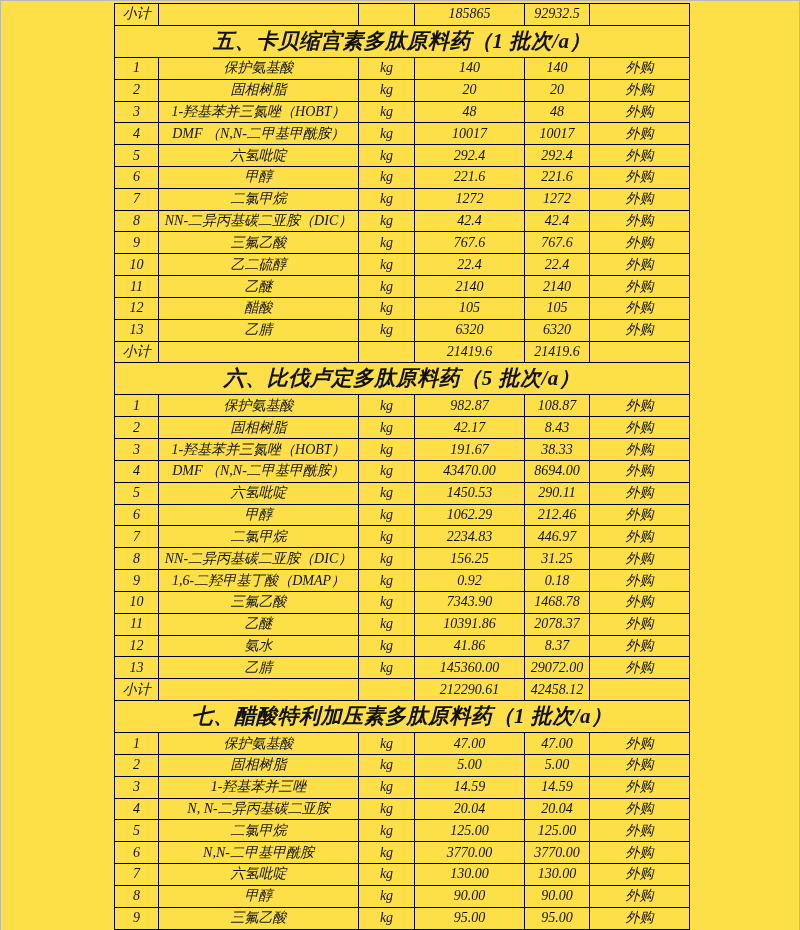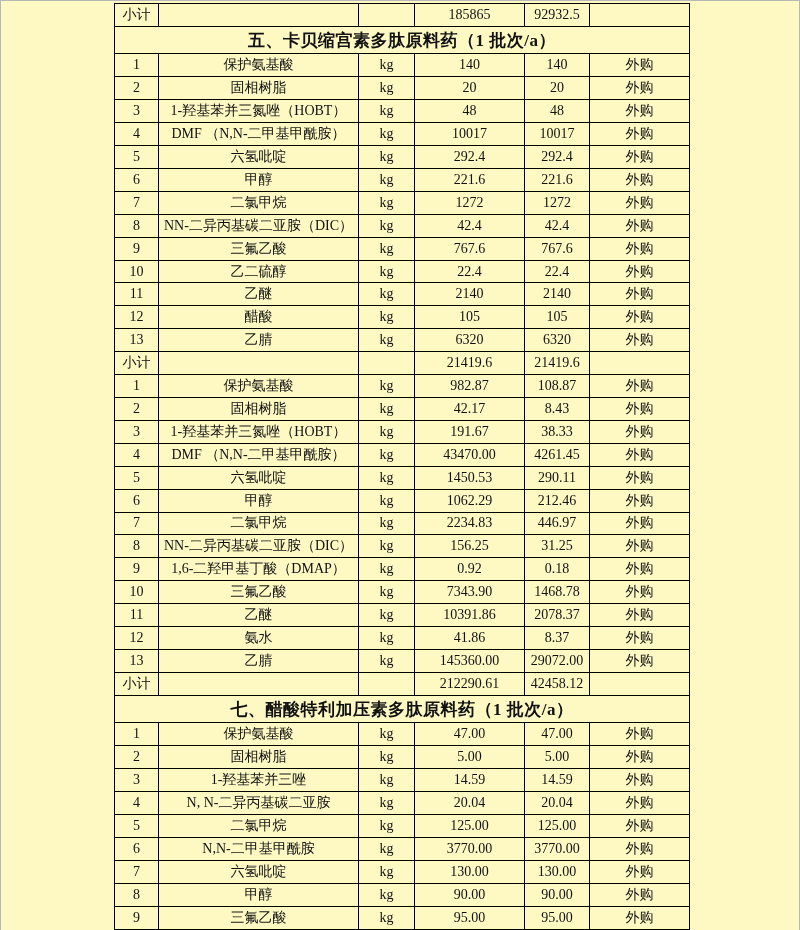--- a/index.html
+++ b/index.html
@@ -4,26 +4,27 @@
 <style>
   html, body {
     margin: 0;
     padding: 0;
     background: #ffffff;
   }
   .page {
     position: relative;
     width: 800px;
     height: 930px;
-    background: #fef9c3;
+    background: #fde047;
     box-sizing: border-box;
     border: 1px solid #b8b8b8;
     border-bottom: none;
     font-family: "Liberation Serif", "DejaVu Serif", serif;
     overflow: hidden;
+    font-style: italic;
   }
   table.materials {
     position: absolute;
     left: 113px;
     top: 2px;
     width: 575px;
     height: 927px;
     border-collapse: collapse;
     table-layout: fixed;
   }
@@ -33,21 +34,21 @@
     vertical-align: middle;
     font-size: 14px;
     color: #111111;
     padding: 0 1px;
     overflow: hidden;
     white-space: nowrap;
     line-height: 1;
   }
   tr.section-row td {
     font-weight: bold;
-    font-size: 17px;
+    font-size: 21px;
     letter-spacing: 0.5px;
   }
   col.c-index  { width: 44px; }
   col.c-name   { width: 200px; }
   col.c-unit   { width: 56px; }
   col.c-annual { width: 110px; }
   col.c-batch  { width: 65px; }
   col.c-source { width: 100px; }
 </style>
 </head>
@@ -180,20 +181,23 @@
           <td>外购</td>
         </tr>
         <tr>
           <td>小计</td>
           <td></td>
           <td></td>
           <td>21419.6</td>
           <td>21419.6</td>
           <td></td>
         </tr>
+        <tr class="section-row">
+          <td colspan="6">六、比伐卢定多肽原料药（5 批次/a）</td>
+        </tr>
         <tr>
           <td>1</td>
           <td>保护氨基酸</td>
           <td>kg</td>
           <td>982.87</td>
           <td>108.87</td>
           <td>外购</td>
         </tr>
         <tr>
           <td>2</td>
@@ -209,21 +213,21 @@
           <td>kg</td>
           <td>191.67</td>
           <td>38.33</td>
           <td>外购</td>
         </tr>
         <tr>
           <td>4</td>
           <td>DMF （N,N-二甲基甲酰胺）</td>
           <td>kg</td>
           <td>43470.00</td>
-          <td>4261.45</td>
+          <td>8694.00</td>
           <td>外购</td>
         </tr>
         <tr>
           <td>5</td>
           <td>六氢吡啶</td>
           <td>kg</td>
           <td>1450.53</td>
           <td>290.11</td>
           <td>外购</td>
         </tr>

